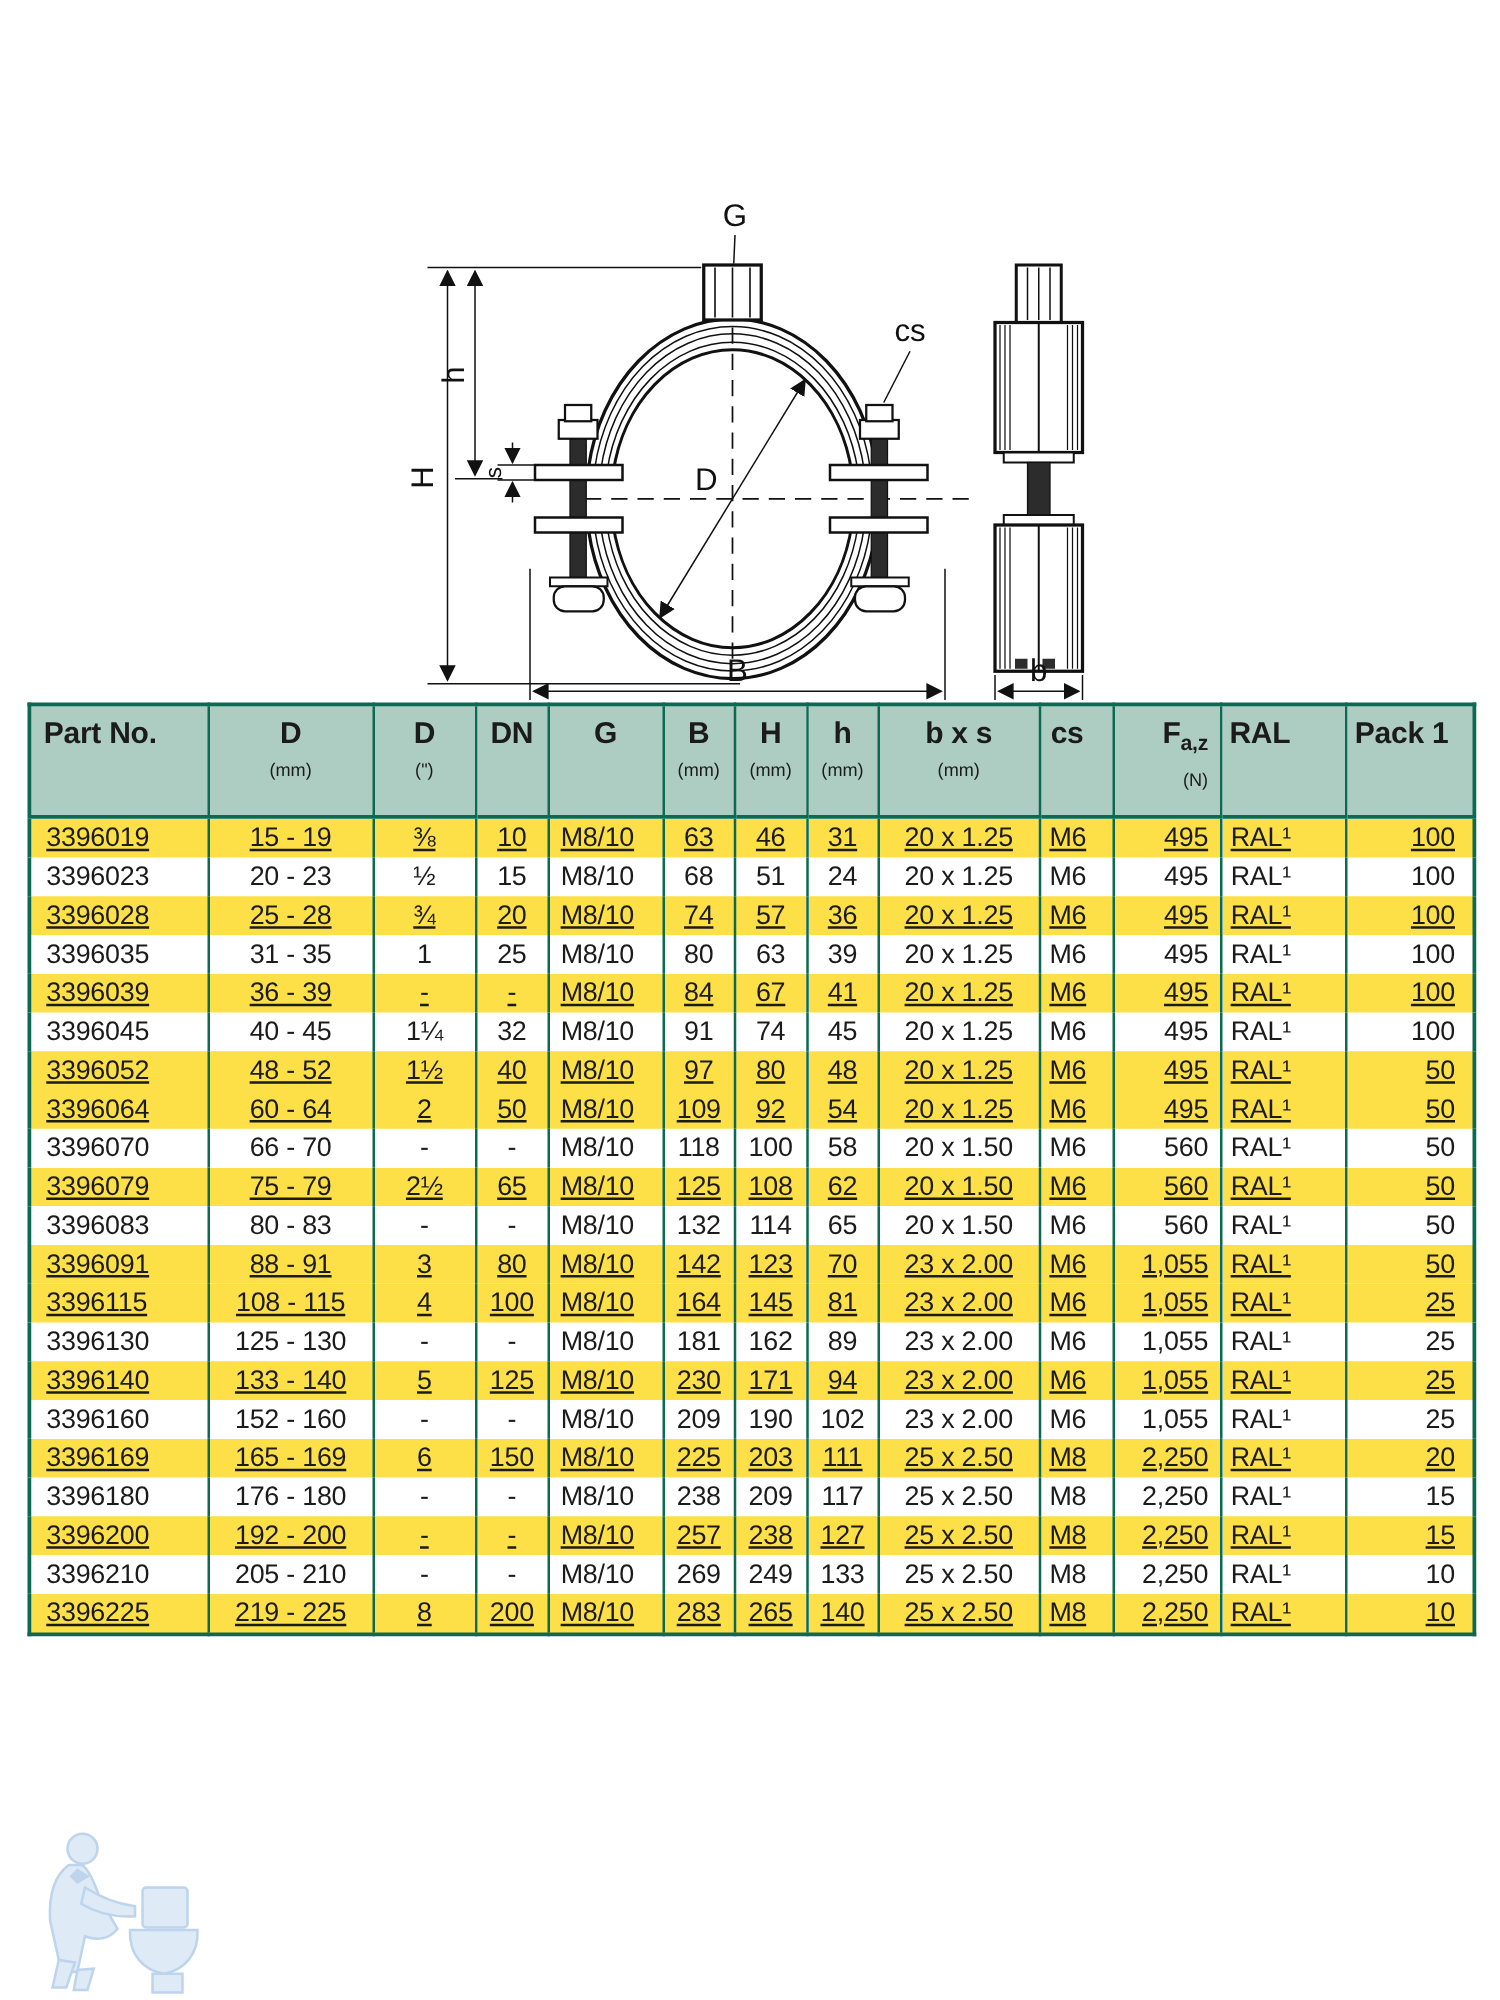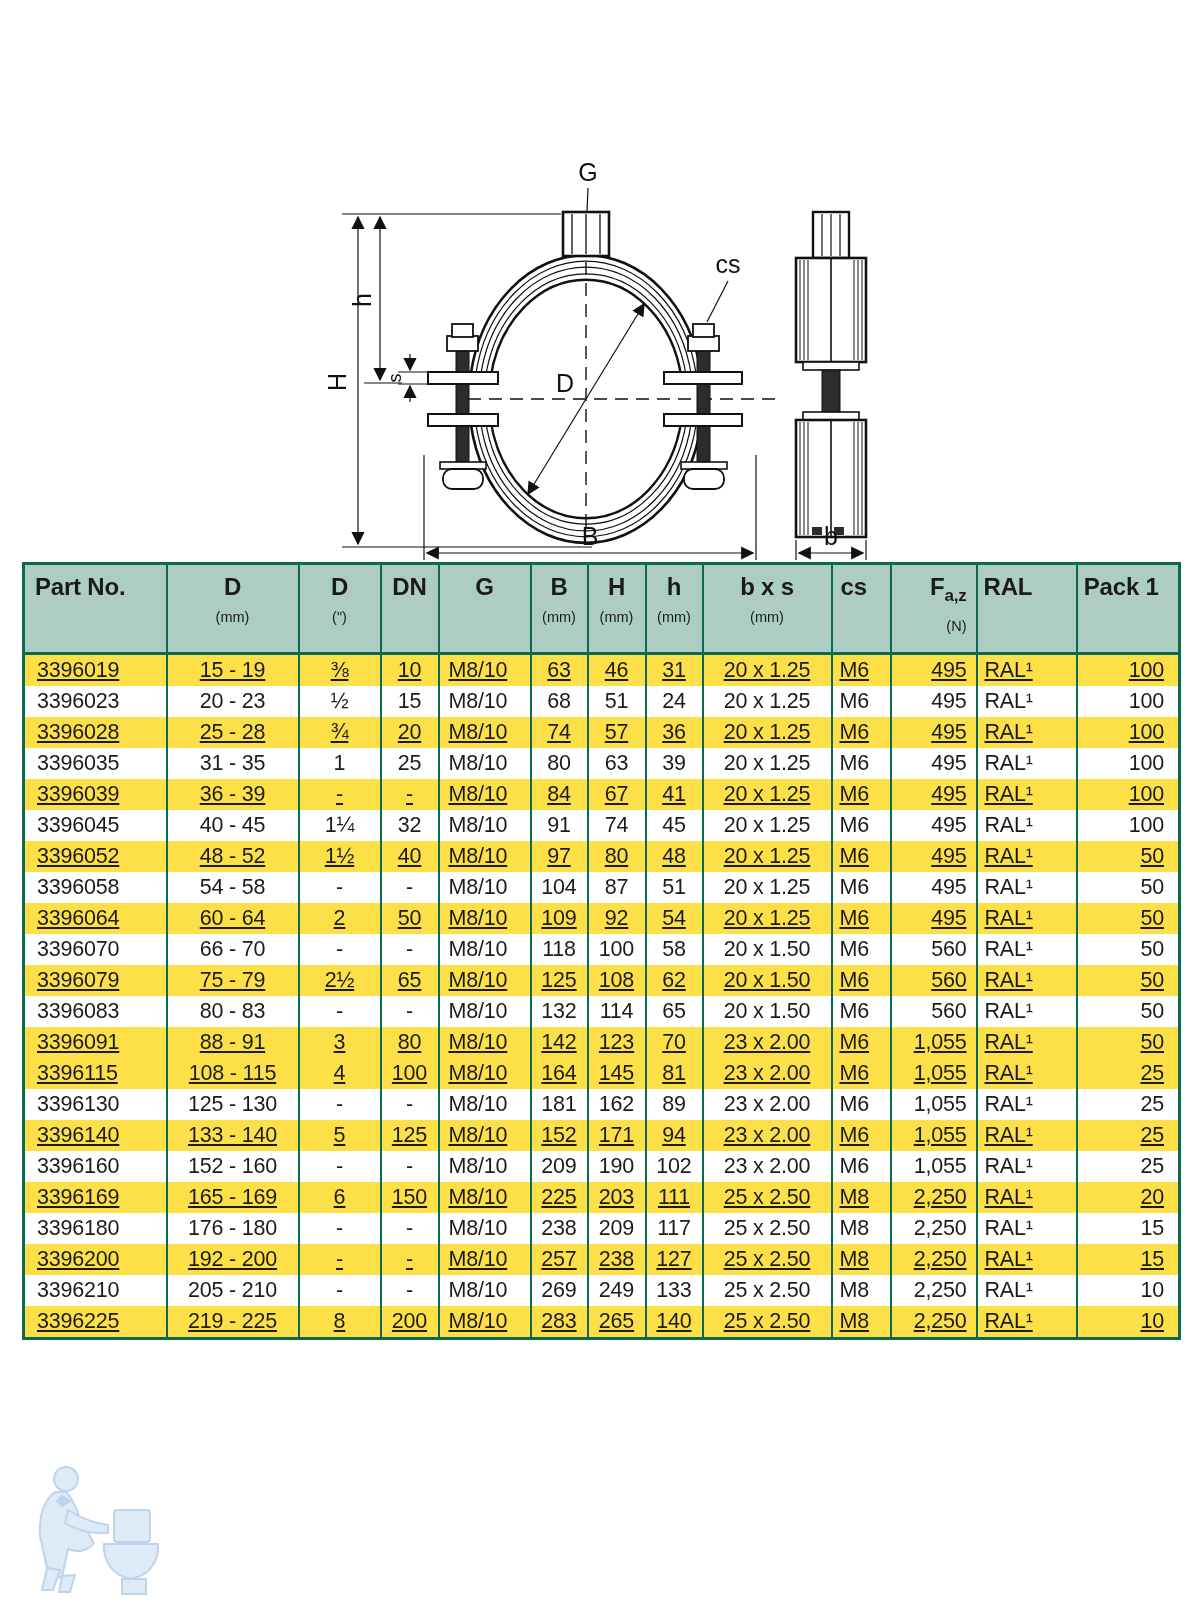--- a/index.html
+++ b/index.html
@@ -342,35 +342,20 @@
             <td class="al-left c-g">M8/10</td>
             <td class="al-center c-b_cap">97</td>
             <td class="al-center c-h_cap">80</td>
             <td class="al-center c-h_low">48</td>
             <td class="al-center c-bxs">20 x 1.25</td>
             <td class="al-left c-cs">M6</td>
             <td class="al-right c-faz">495</td>
             <td class="al-left c-ral">RAL¹</td>
             <td class="al-right c-pack">50</td>
           </tr>
-          <tr class="plain">
-            <td class="al-left c-partno">3396058</td>
-            <td class="al-center c-dmm">54 - 58</td>
-            <td class="al-center c-din">-</td>
-            <td class="al-center c-dn">-</td>
-            <td class="al-left c-g">M8/10</td>
-            <td class="al-center c-b_cap">104</td>
-            <td class="al-center c-h_cap">87</td>
-            <td class="al-center c-h_low">51</td>
-            <td class="al-center c-bxs">20 x 1.25</td>
-            <td class="al-left c-cs">M6</td>
-            <td class="al-right c-faz">495</td>
-            <td class="al-left c-ral">RAL¹</td>
-            <td class="al-right c-pack">50</td>
-          </tr>
           <tr class="shade">
             <td class="al-left c-partno">3396064</td>
             <td class="al-center c-dmm">60 - 64</td>
             <td class="al-center c-din">2</td>
             <td class="al-center c-dn">50</td>
             <td class="al-left c-g">M8/10</td>
             <td class="al-center c-b_cap">109</td>
             <td class="al-center c-h_cap">92</td>
             <td class="al-center c-h_low">54</td>
             <td class="al-center c-bxs">20 x 1.25</td>
@@ -468,21 +453,21 @@
             <td class="al-right c-faz">1,055</td>
             <td class="al-left c-ral">RAL¹</td>
             <td class="al-right c-pack">25</td>
           </tr>
           <tr class="shade">
             <td class="al-left c-partno">3396140</td>
             <td class="al-center c-dmm">133 - 140</td>
             <td class="al-center c-din">5</td>
             <td class="al-center c-dn">125</td>
             <td class="al-left c-g">M8/10</td>
-            <td class="al-center c-b_cap">152</td>
+            <td class="al-center c-b_cap">230</td>
             <td class="al-center c-h_cap">171</td>
             <td class="al-center c-h_low">94</td>
             <td class="al-center c-bxs">23 x 2.00</td>
             <td class="al-left c-cs">M6</td>
             <td class="al-right c-faz">1,055</td>
             <td class="al-left c-ral">RAL¹</td>
             <td class="al-right c-pack">25</td>
           </tr>
           <tr class="plain">
             <td class="al-left c-partno">3396160</td>

